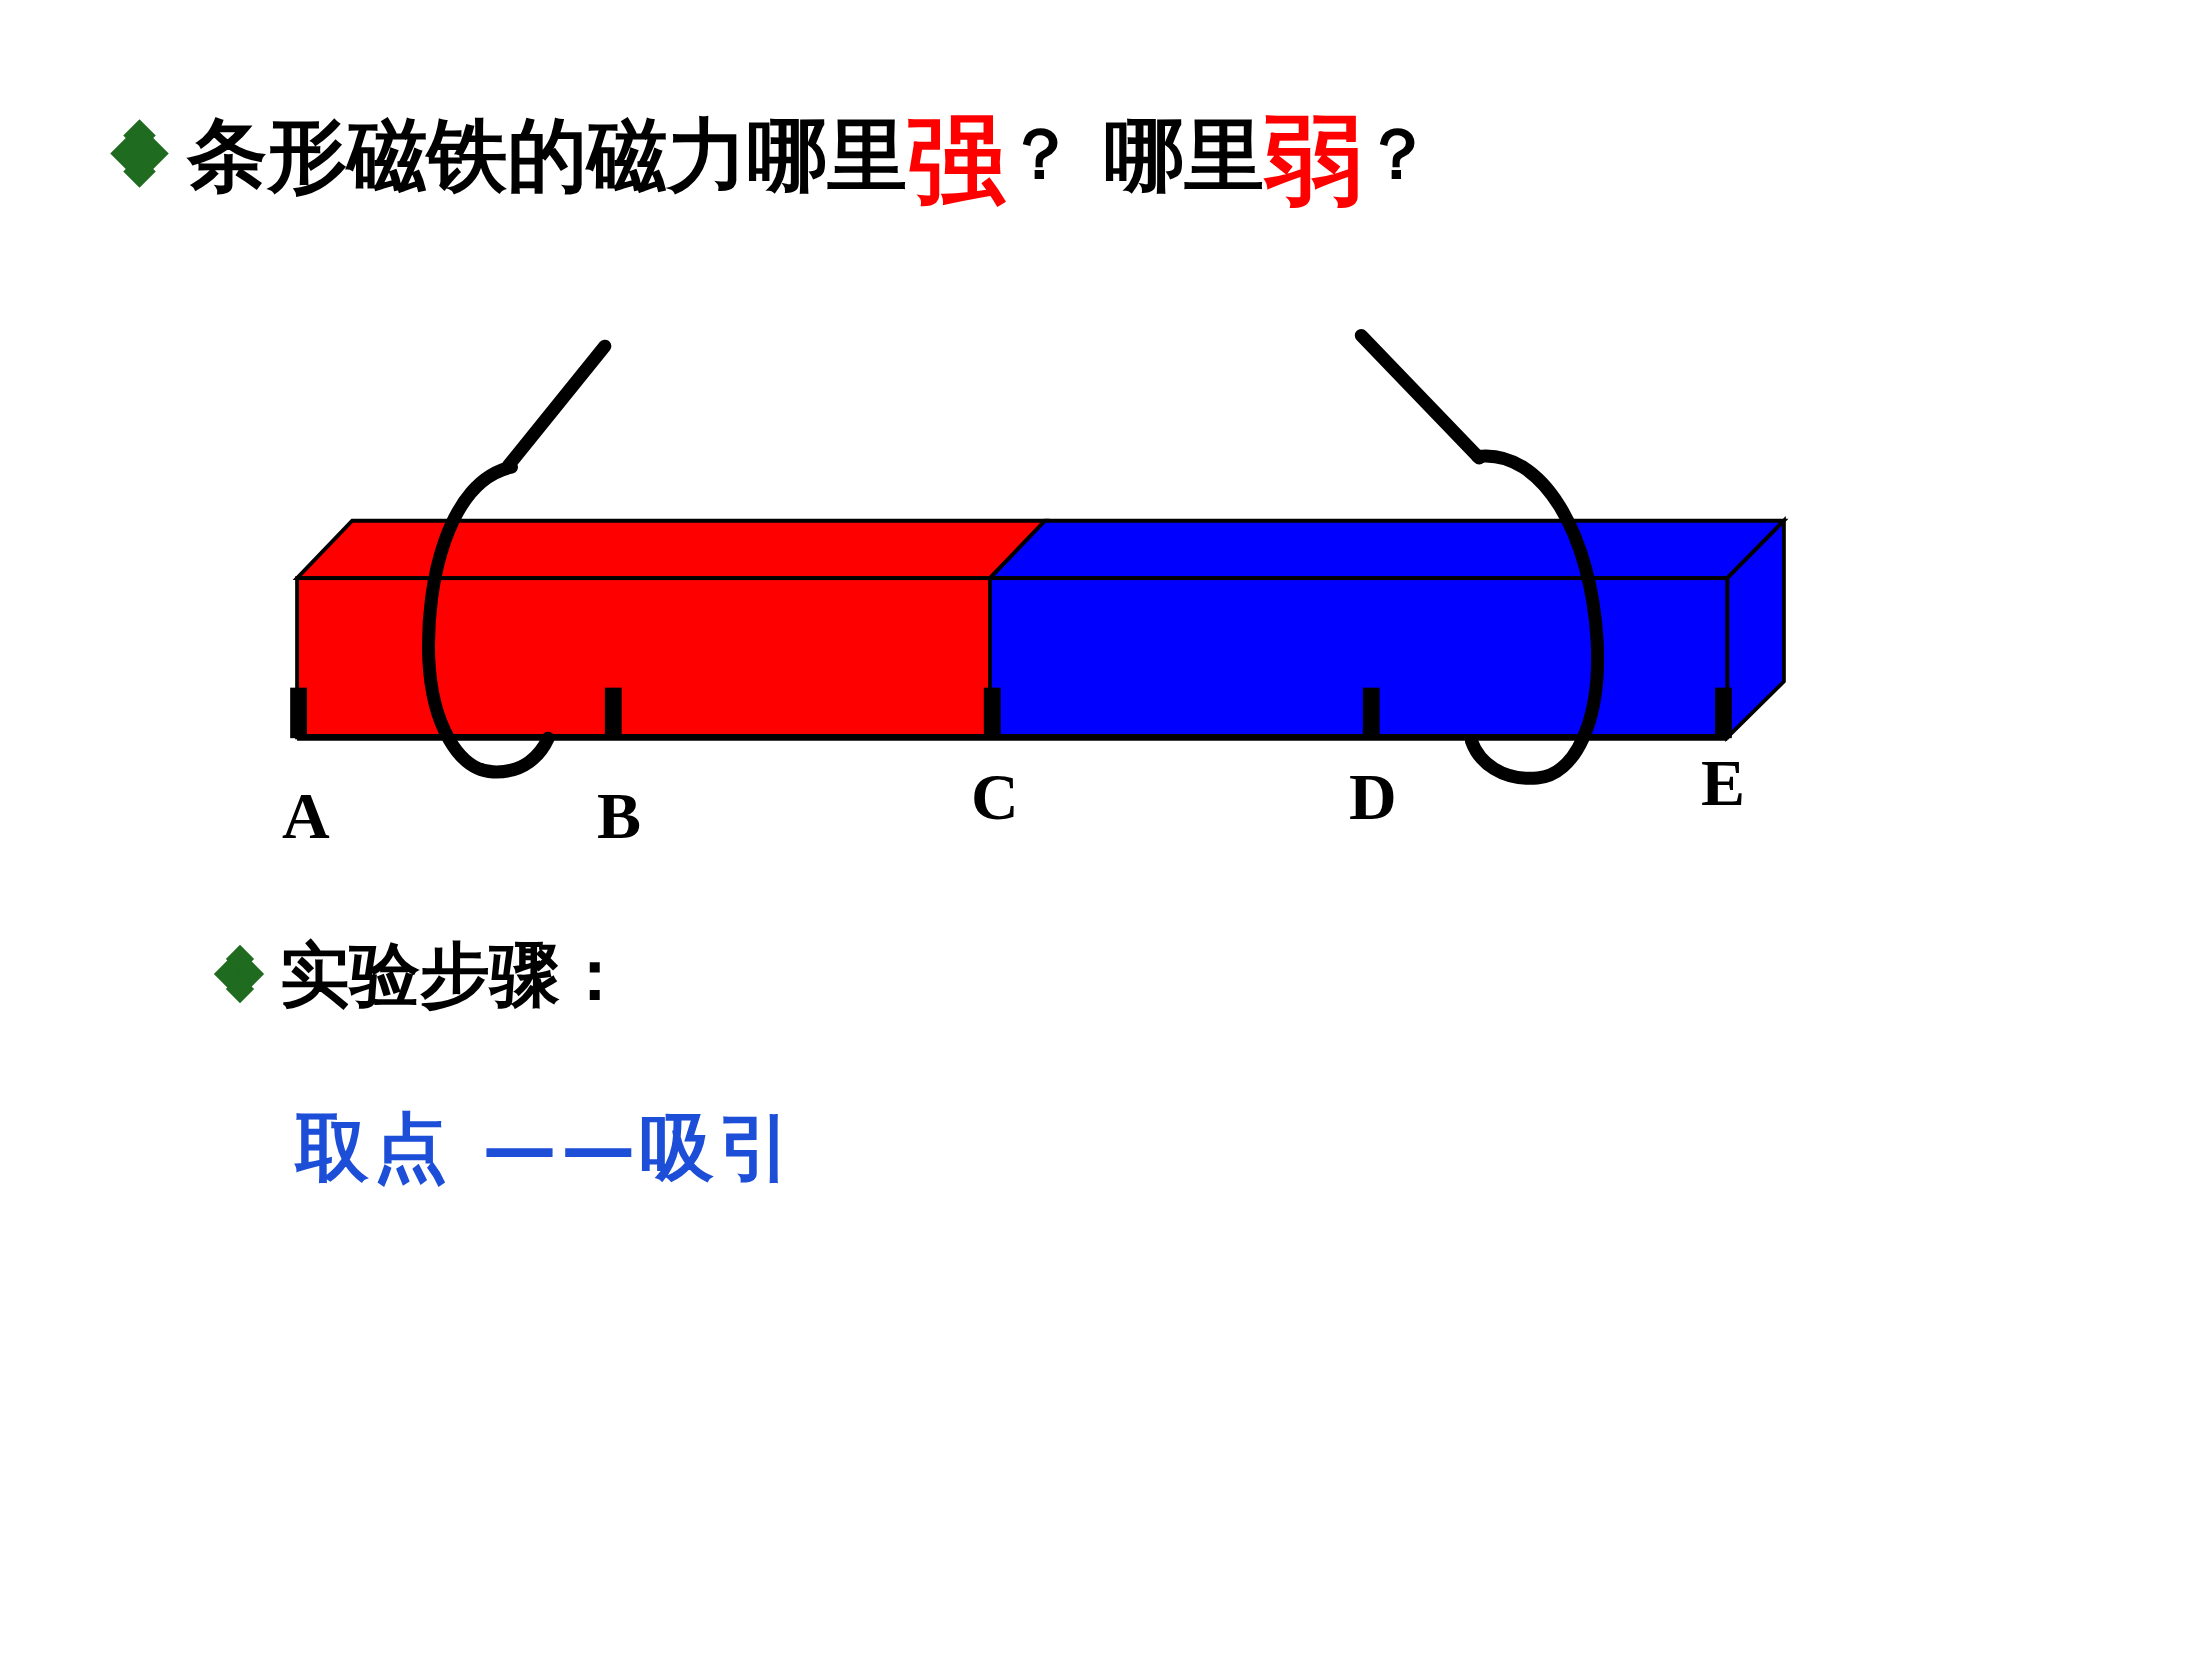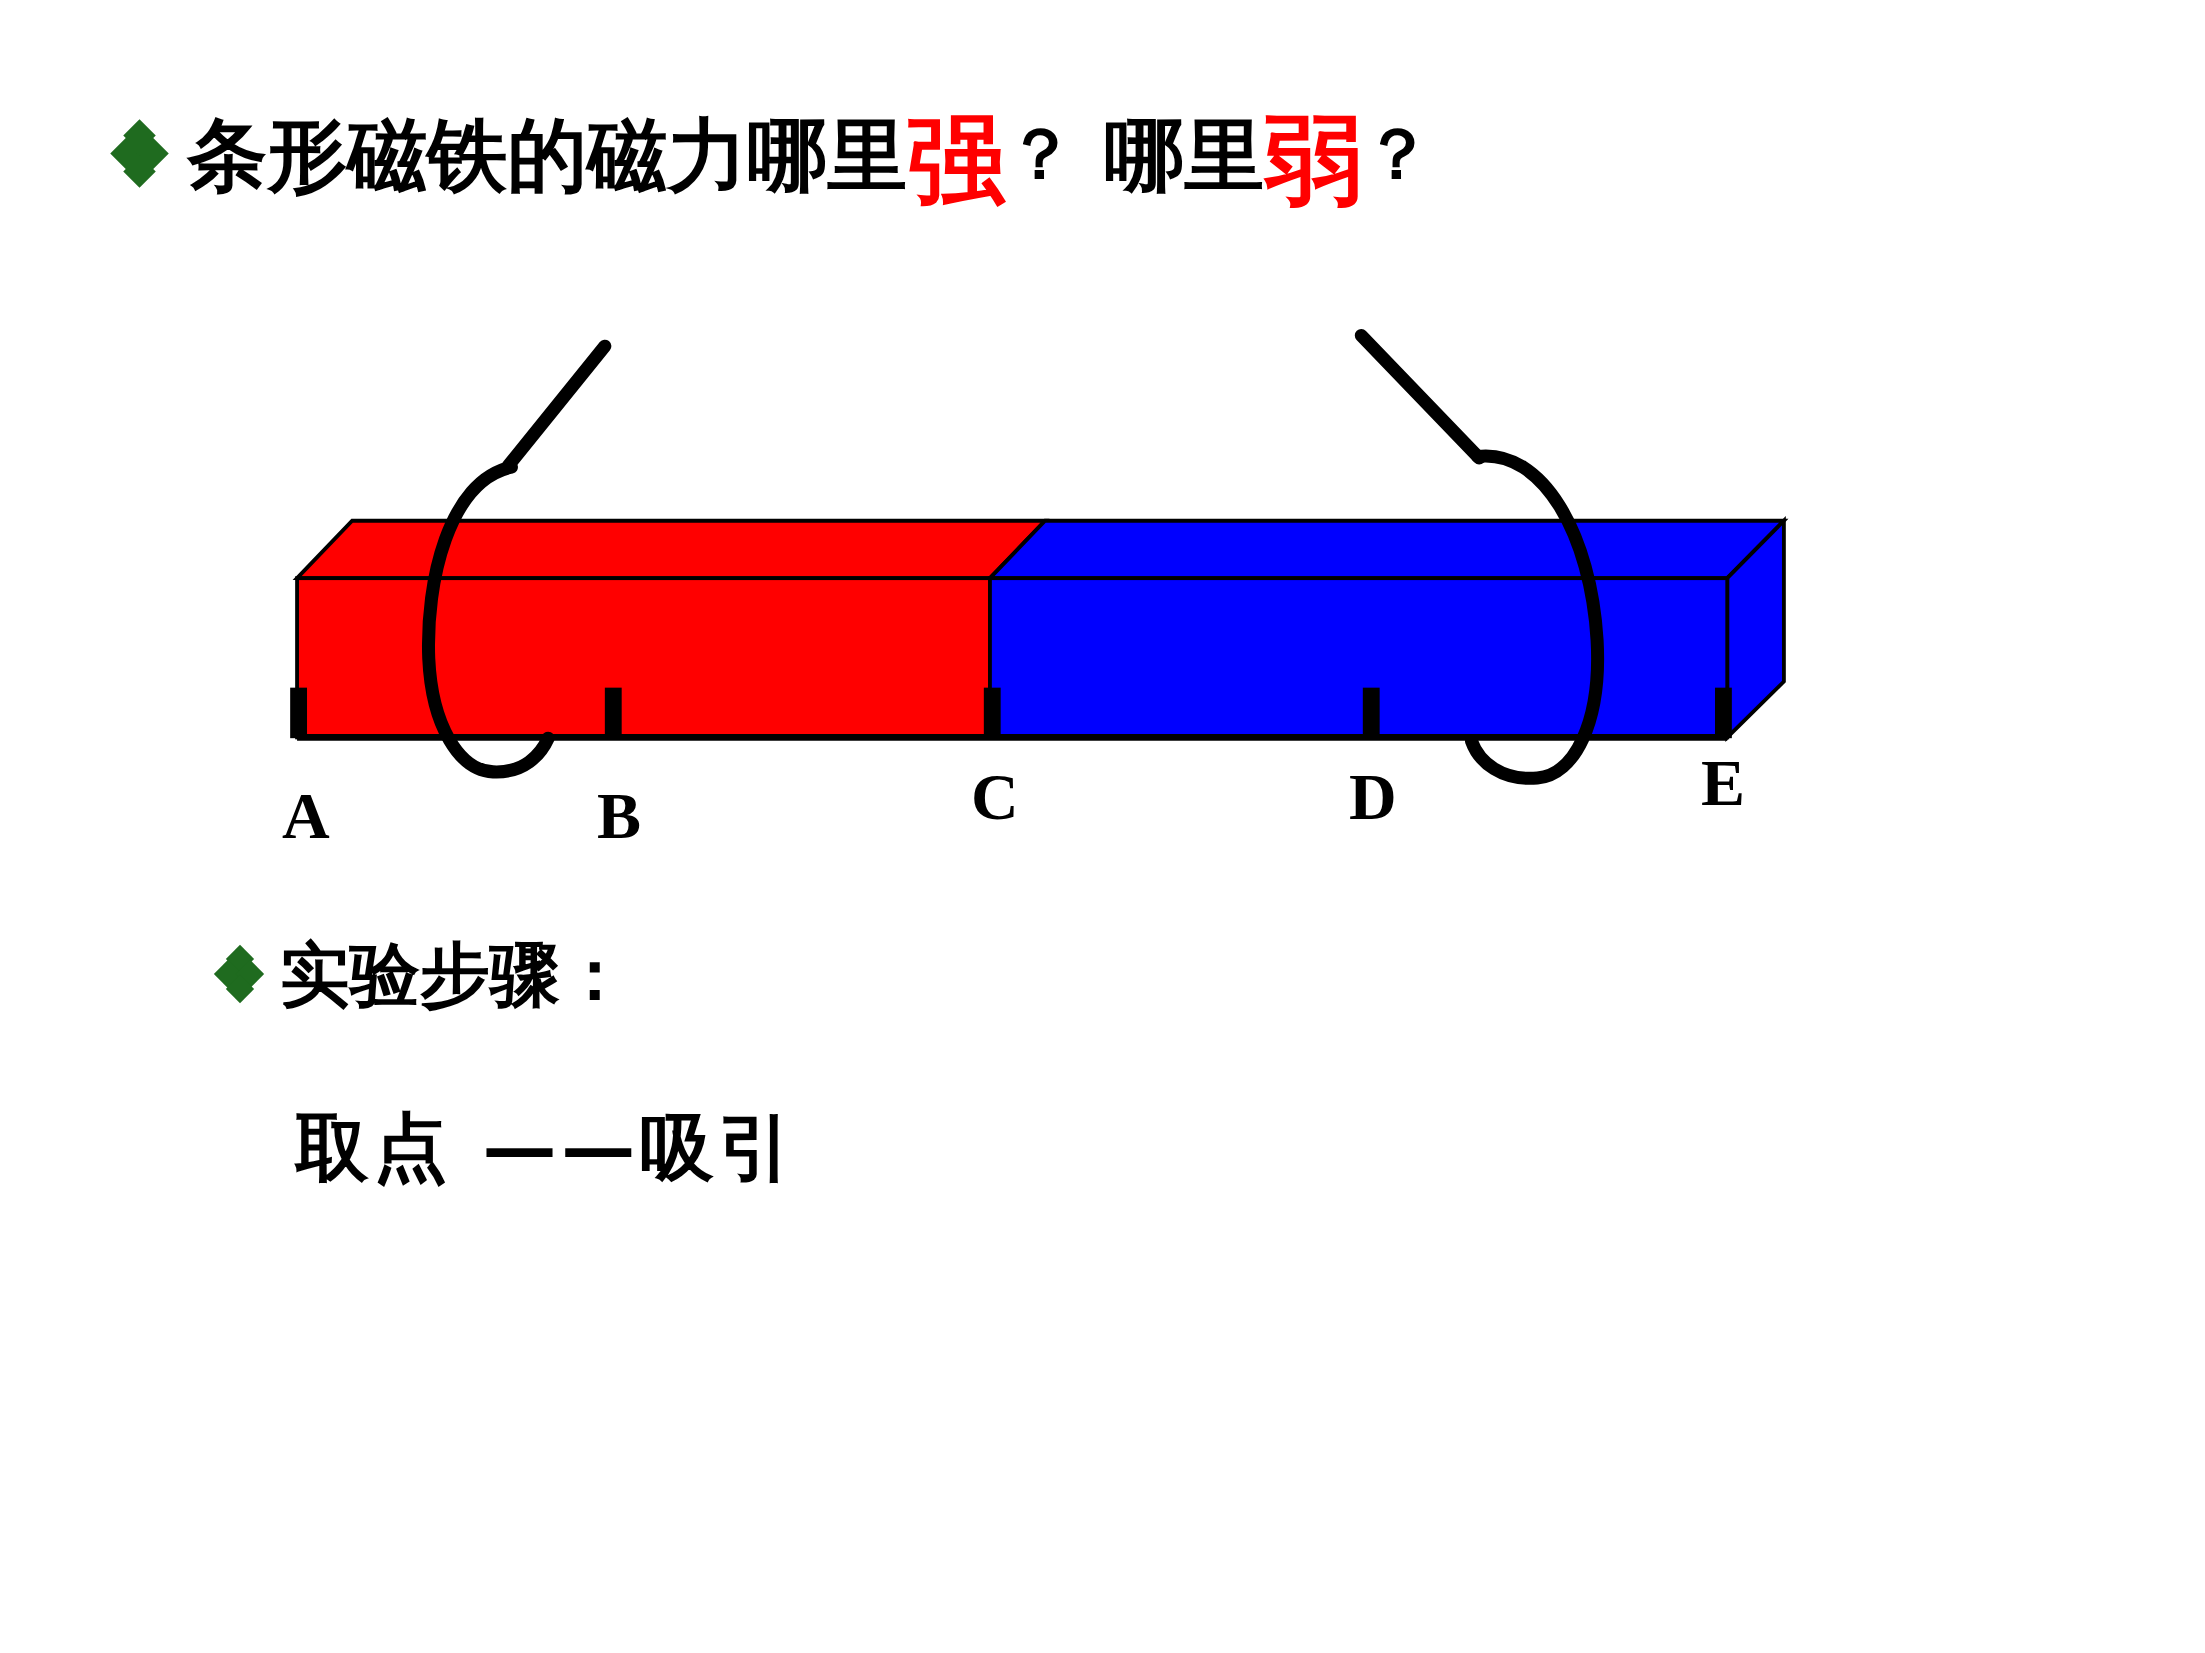--- a/index.html
+++ b/index.html
@@ -91,21 +91,21 @@
   #steps-line .cn { font-size: 70px; }
 
   
   #action-line {
     position: absolute;
     left: 295px;
     top: 1110px;
     font-family: "DejaVu Serif", "Liberation Serif", serif;
     font-weight: bold;
     font-size: 74px;
-    color: #000000;
+    color: #1d4ed8;
     white-space: nowrap;
     letter-spacing: 4.6px;
     line-height: 1;
   }
 
   
   #magnet-figure {
     position: absolute;
     left: 0; top: 0;
     width: 2205px;

